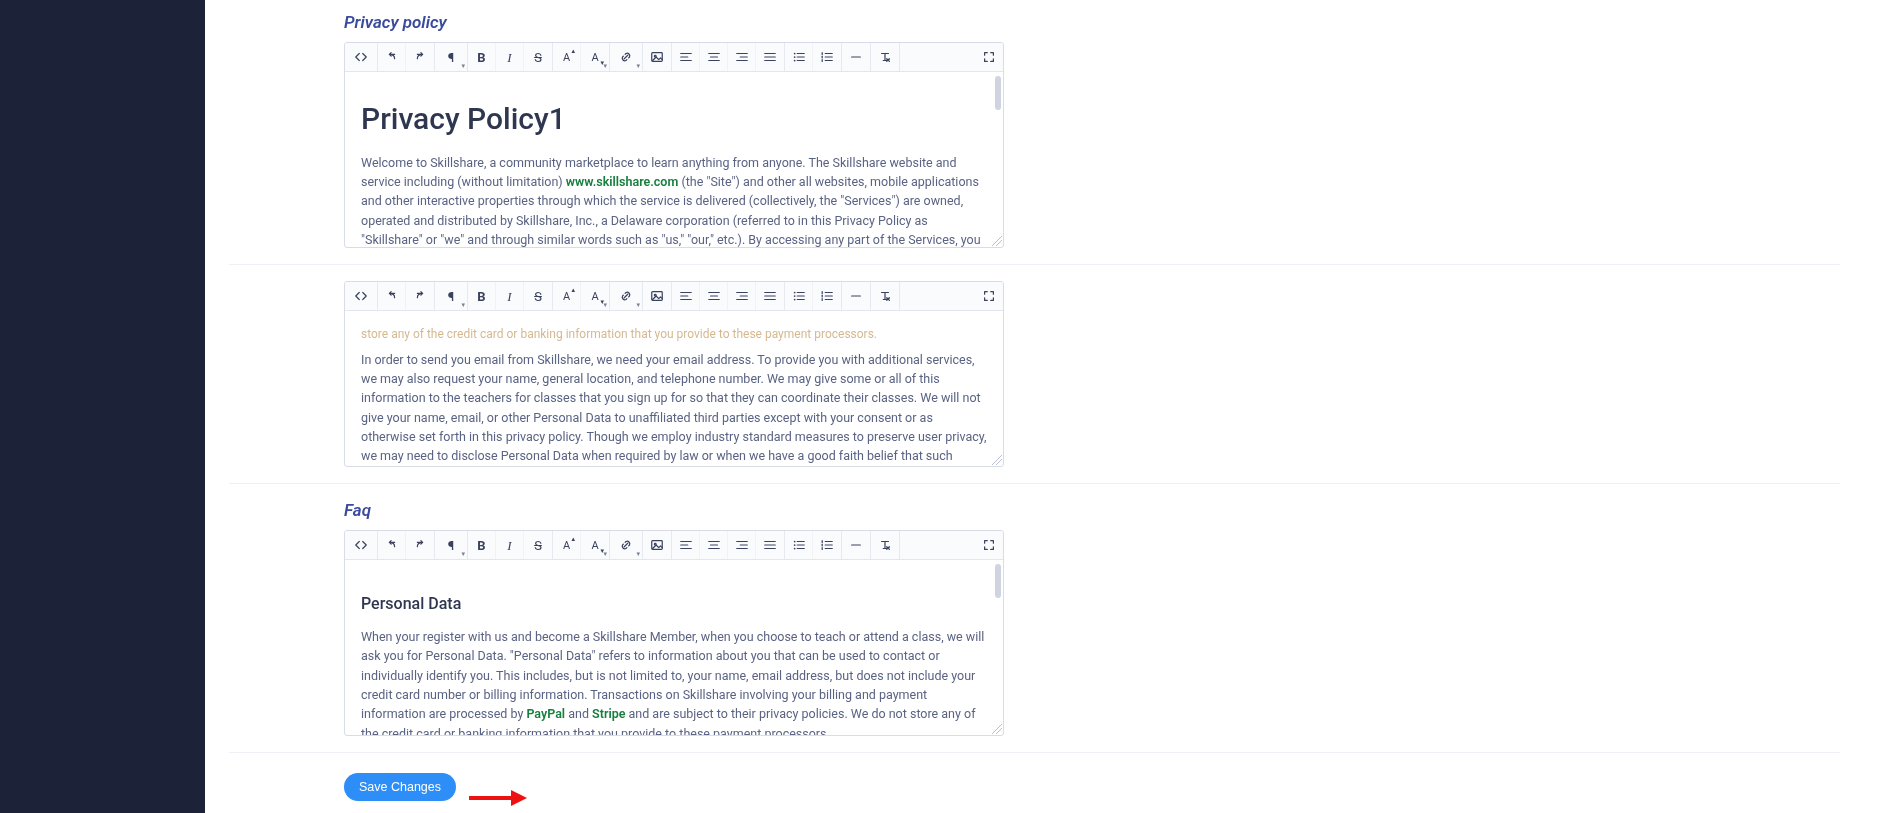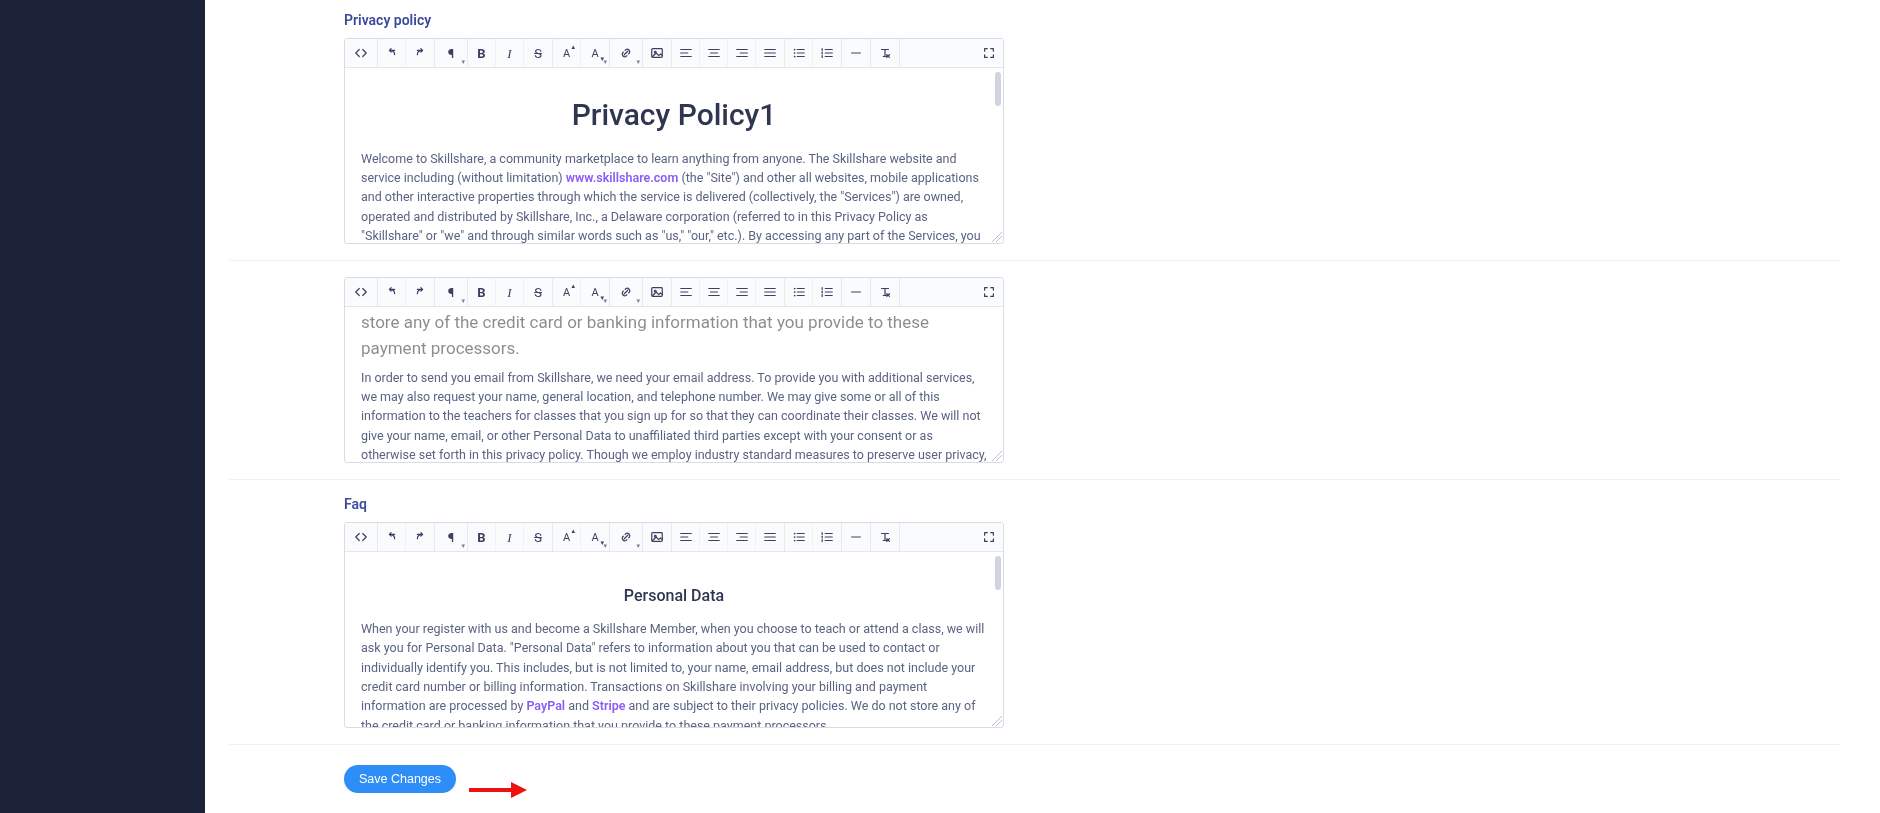--- a/index.html
+++ b/index.html
@@ -3,21 +3,21 @@
   <meta charset="utf-8">
   <style>
     * { box-sizing: border-box; margin: 0; padding: 0; }
     html, body { height: 100%; font-family: -apple-system, BlinkMacSystemFont, "Segoe UI", Roboto, "Helvetica Neue", Arial, sans-serif; background: #fff; color: #1f2540; }
     .layout { display: flex; min-height: 100%; }
     .sidebar { width: 205px; background: #1c2237; flex: 0 0 205px; }
     .content { flex: 1; padding: 12px 40px 32px 24px; position: relative; }
     .panel { background: #fff; border-bottom: 1px solid #eef0f5; padding-bottom: 16px; margin-bottom: 16px; }
     .panel:last-of-type { border-bottom: none; margin-bottom: 8px; }
     .section-wrap { max-width: 660px; margin-left: 115px; }
-    .section-label { color: #3a4b9b; font-size: 14px; font-weight: 600; margin-bottom: 10px; }
+    .section-label { color: #3a4b9b; font-size: 17px; font-weight: 600; margin-bottom: 10px; font-style: italic; }
 
     
     .editor { border: 1px solid #d8dce6; border-radius: 3px; overflow: hidden; background: #fff; }
     .toolbar { display: flex; flex-wrap: nowrap; background: #fafbfc; border-bottom: 1px solid #e2e6ee; }
     .tb-group { display: flex; border-right: 1px solid #e6e9f0; }
     .tb-group:last-child { border-right: none; }
     .tb-btn {
       width: 28px; height: 28px;
       display: flex; align-items: center; justify-content: center;
       color: #3a4260; font-size: 13px;
@@ -39,26 +39,26 @@
       overflow: hidden;
       font-size: 12.5px;
       line-height: 1.55;
       color: #5a6383;
     }
     .editor-body .fauxscroll {
       position: absolute; right: 2px; top: 4px; width: 6px; height: 34px;
       background: #cfd4e0; border-radius: 3px;
     }
     .editor-body h1, .editor-body h2 {
-      color: #2f3750; font-weight: 500; margin: 10px 0 10px 0; text-align: center;
+      color: #2f3750; font-weight: 500; margin: 10px 0 10px 0;
     }
     .editor-body h1 { font-size: 30px; }
     .editor-body h2 { font-size: 16px; }
     .editor-body p { margin-bottom: 6px; }
-    .editor-body b { color: #8b5cf6; font-weight: 600; }
+    .editor-body b { color: #15803d; font-weight: 600; }
     .resize-handle {
       position: absolute; right: 1px; bottom: 1px; width: 10px; height: 10px;
       background:
         linear-gradient(135deg, transparent 45%, #b9c0d2 46%, #b9c0d2 52%, transparent 53%),
         linear-gradient(135deg, transparent 65%, #b9c0d2 66%, #b9c0d2 72%, transparent 73%);
       cursor: nwse-resize;
     }
     .editor-body.mid { max-height: 155px; }
 
     .save-btn {
@@ -404,21 +404,21 @@
                   <svg class="ic" viewBox="0 0 16 16">
                     <polyline points="3,6 3,3 6,3"></polyline>
                     <polyline points="10,3 13,3 13,6"></polyline>
                     <polyline points="13,10 13,13 10,13"></polyline>
                     <polyline points="6,13 3,13 3,10"></polyline>
                   </svg>
                 </div>
               </div>
           </div>
           <div class="editor-body mid" style="padding-top:0;">
-            <div style="opacity:.45;color:#000000;font-size:17px;margin-top:2px">store any of the credit card or banking information that you provide to these payment processors.</div>
+            <div style="opacity:.45;color:#a16207;font-size:12px;margin-top:14px">store any of the credit card or banking information that you provide to these payment processors.</div>
             <p style="margin-top:6px">In order to send you email from Skillshare, we need your email address. To provide you with additional services, we may also request your name, general location, and telephone number. We may give some or all of this information to the teachers for classes that you sign up for so that they can coordinate their classes. We will not give your name, email, or other Personal Data to unaffiliated third parties except with your consent or as otherwise set forth in this privacy policy. Though we employ industry standard measures to preserve user privacy, we may need to disclose Personal Data when required by law or when we have a good faith belief that such action is necessary to comply with a current judicial proceeding, a court order or legal process that we receive or to protect our interests or the safety of others. In addition, we may provide Personal Data to employees, consultants or other business or persons for the purpose of processing such information on our behalf. In such circumstances, we require that these parties agree to protect the confidentiality of such information and to comply with the terms of this Privacy Policy. We may use your Personal Data to operate, improve, understand and personalize our Services.</p>
             <div class="resize-handle"></div>
           </div>
         </div>
       </div>
     </div>
 
     
     <div class="panel">
       <div class="section-wrap">

